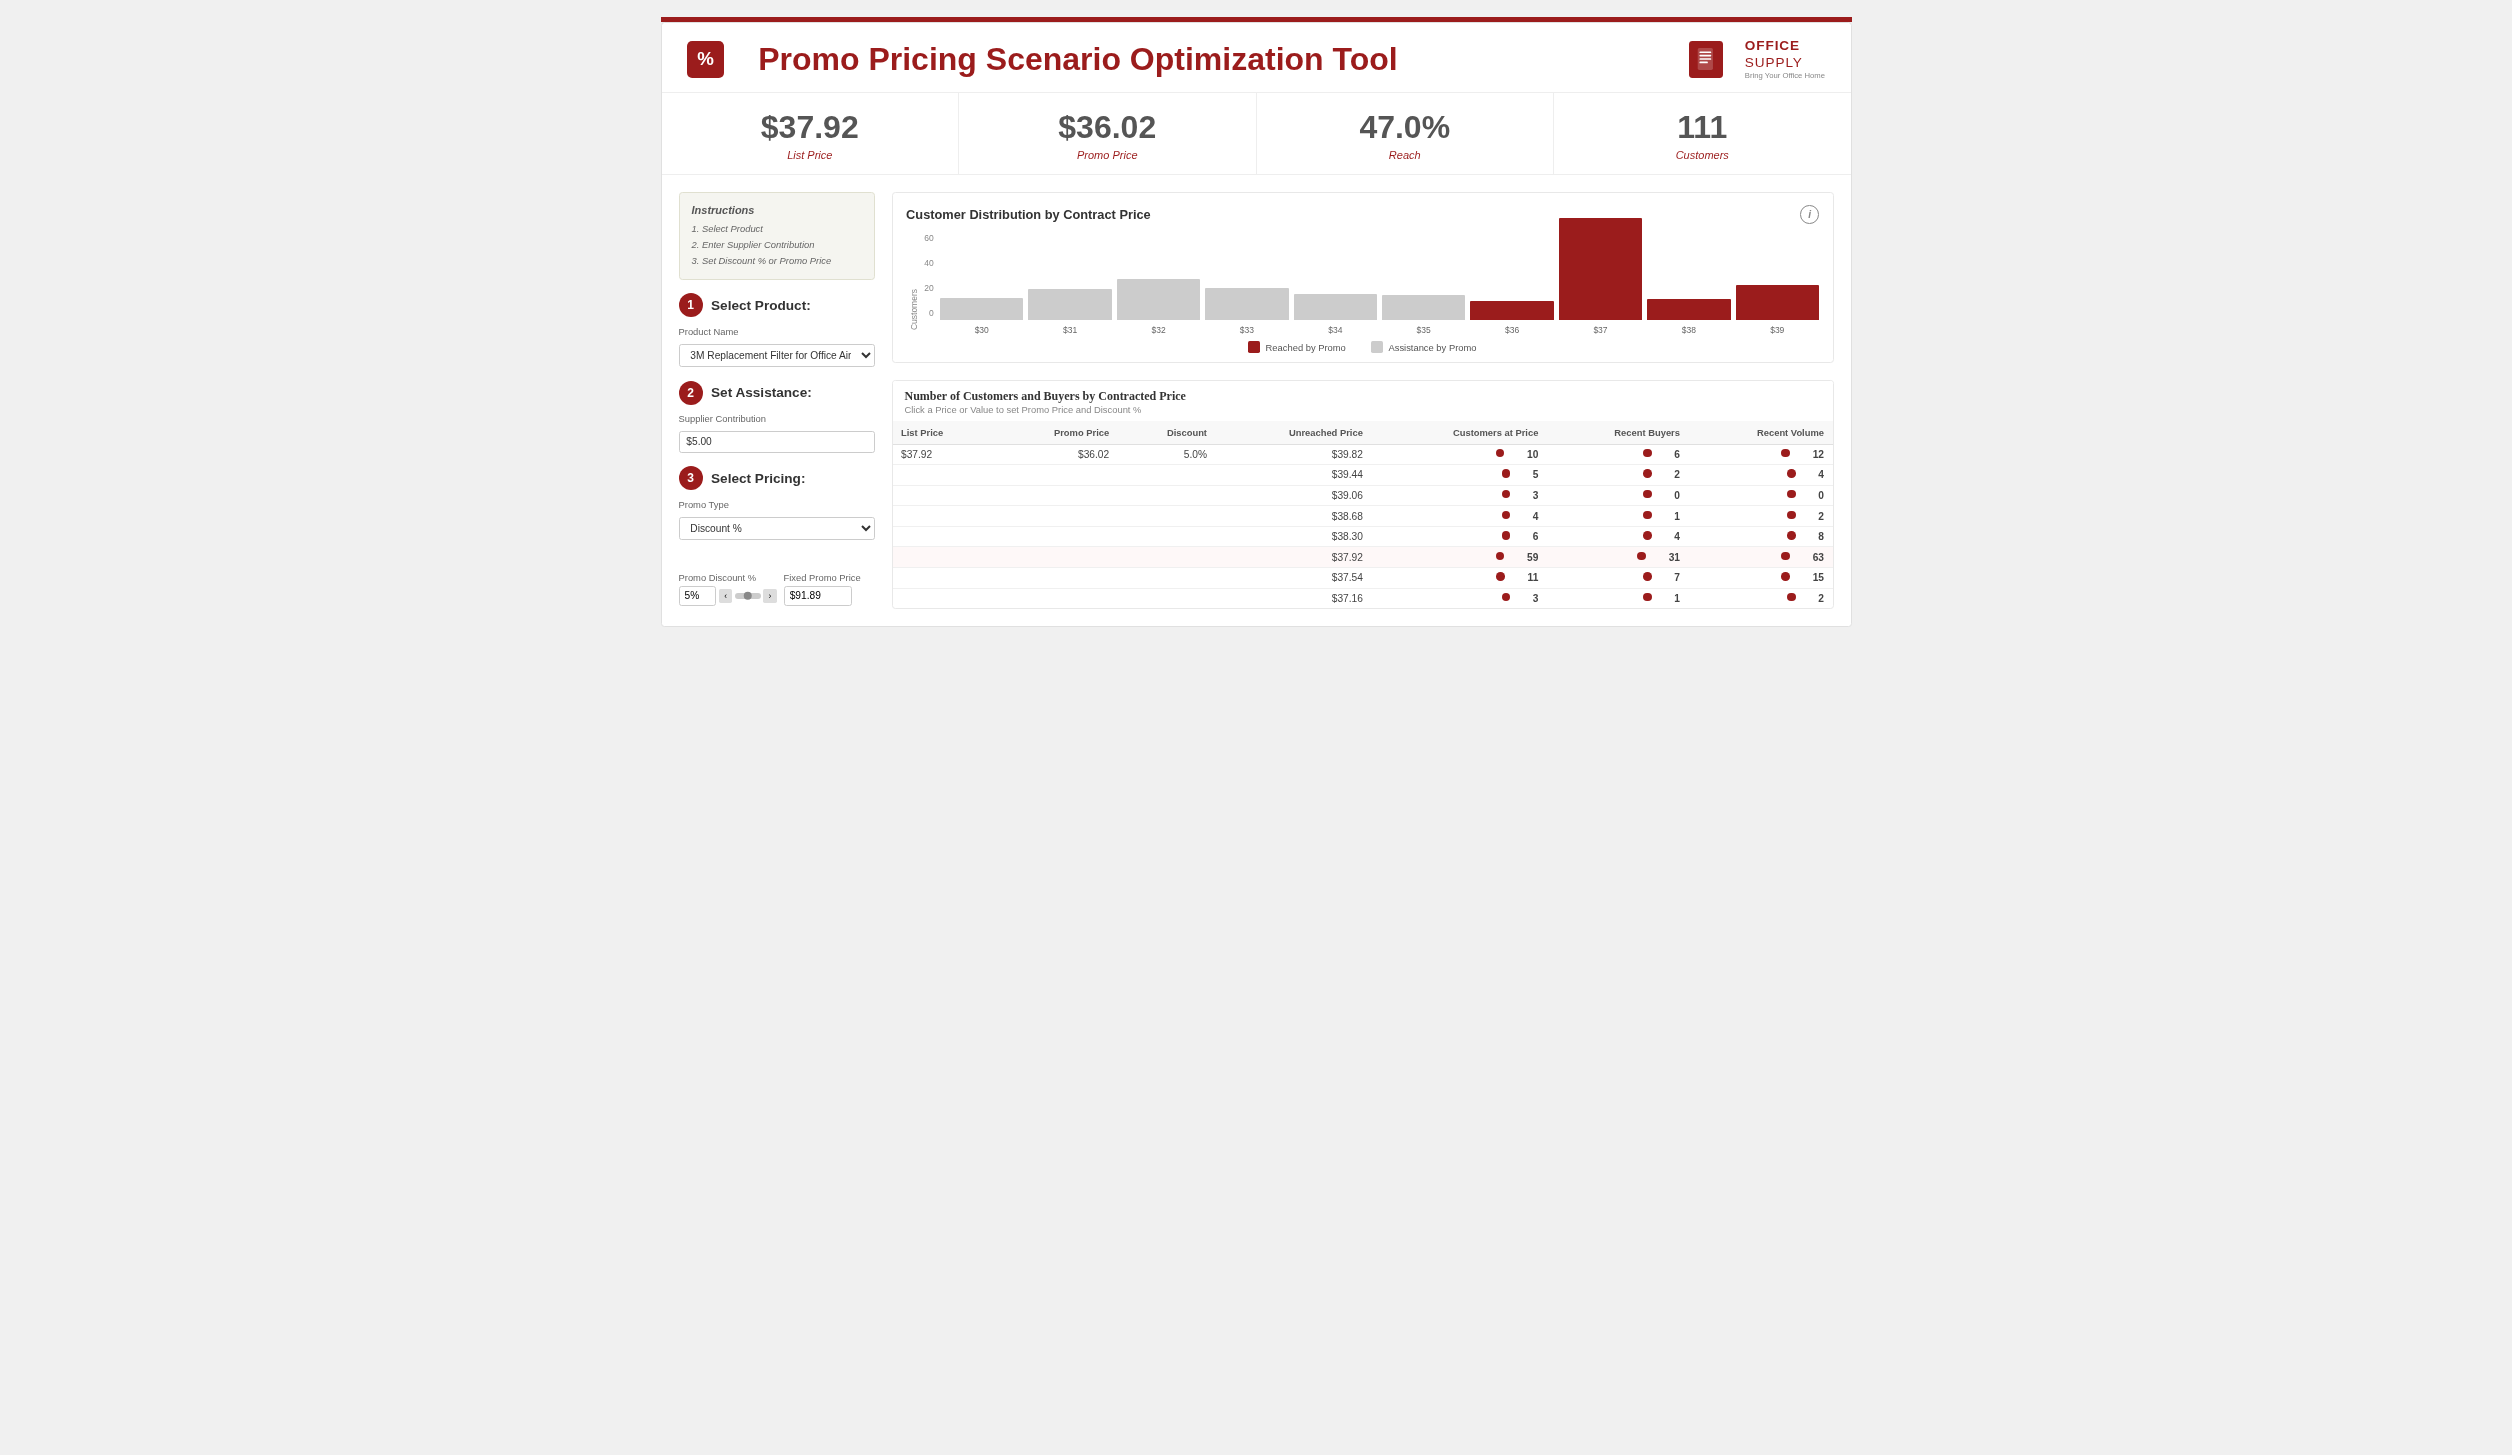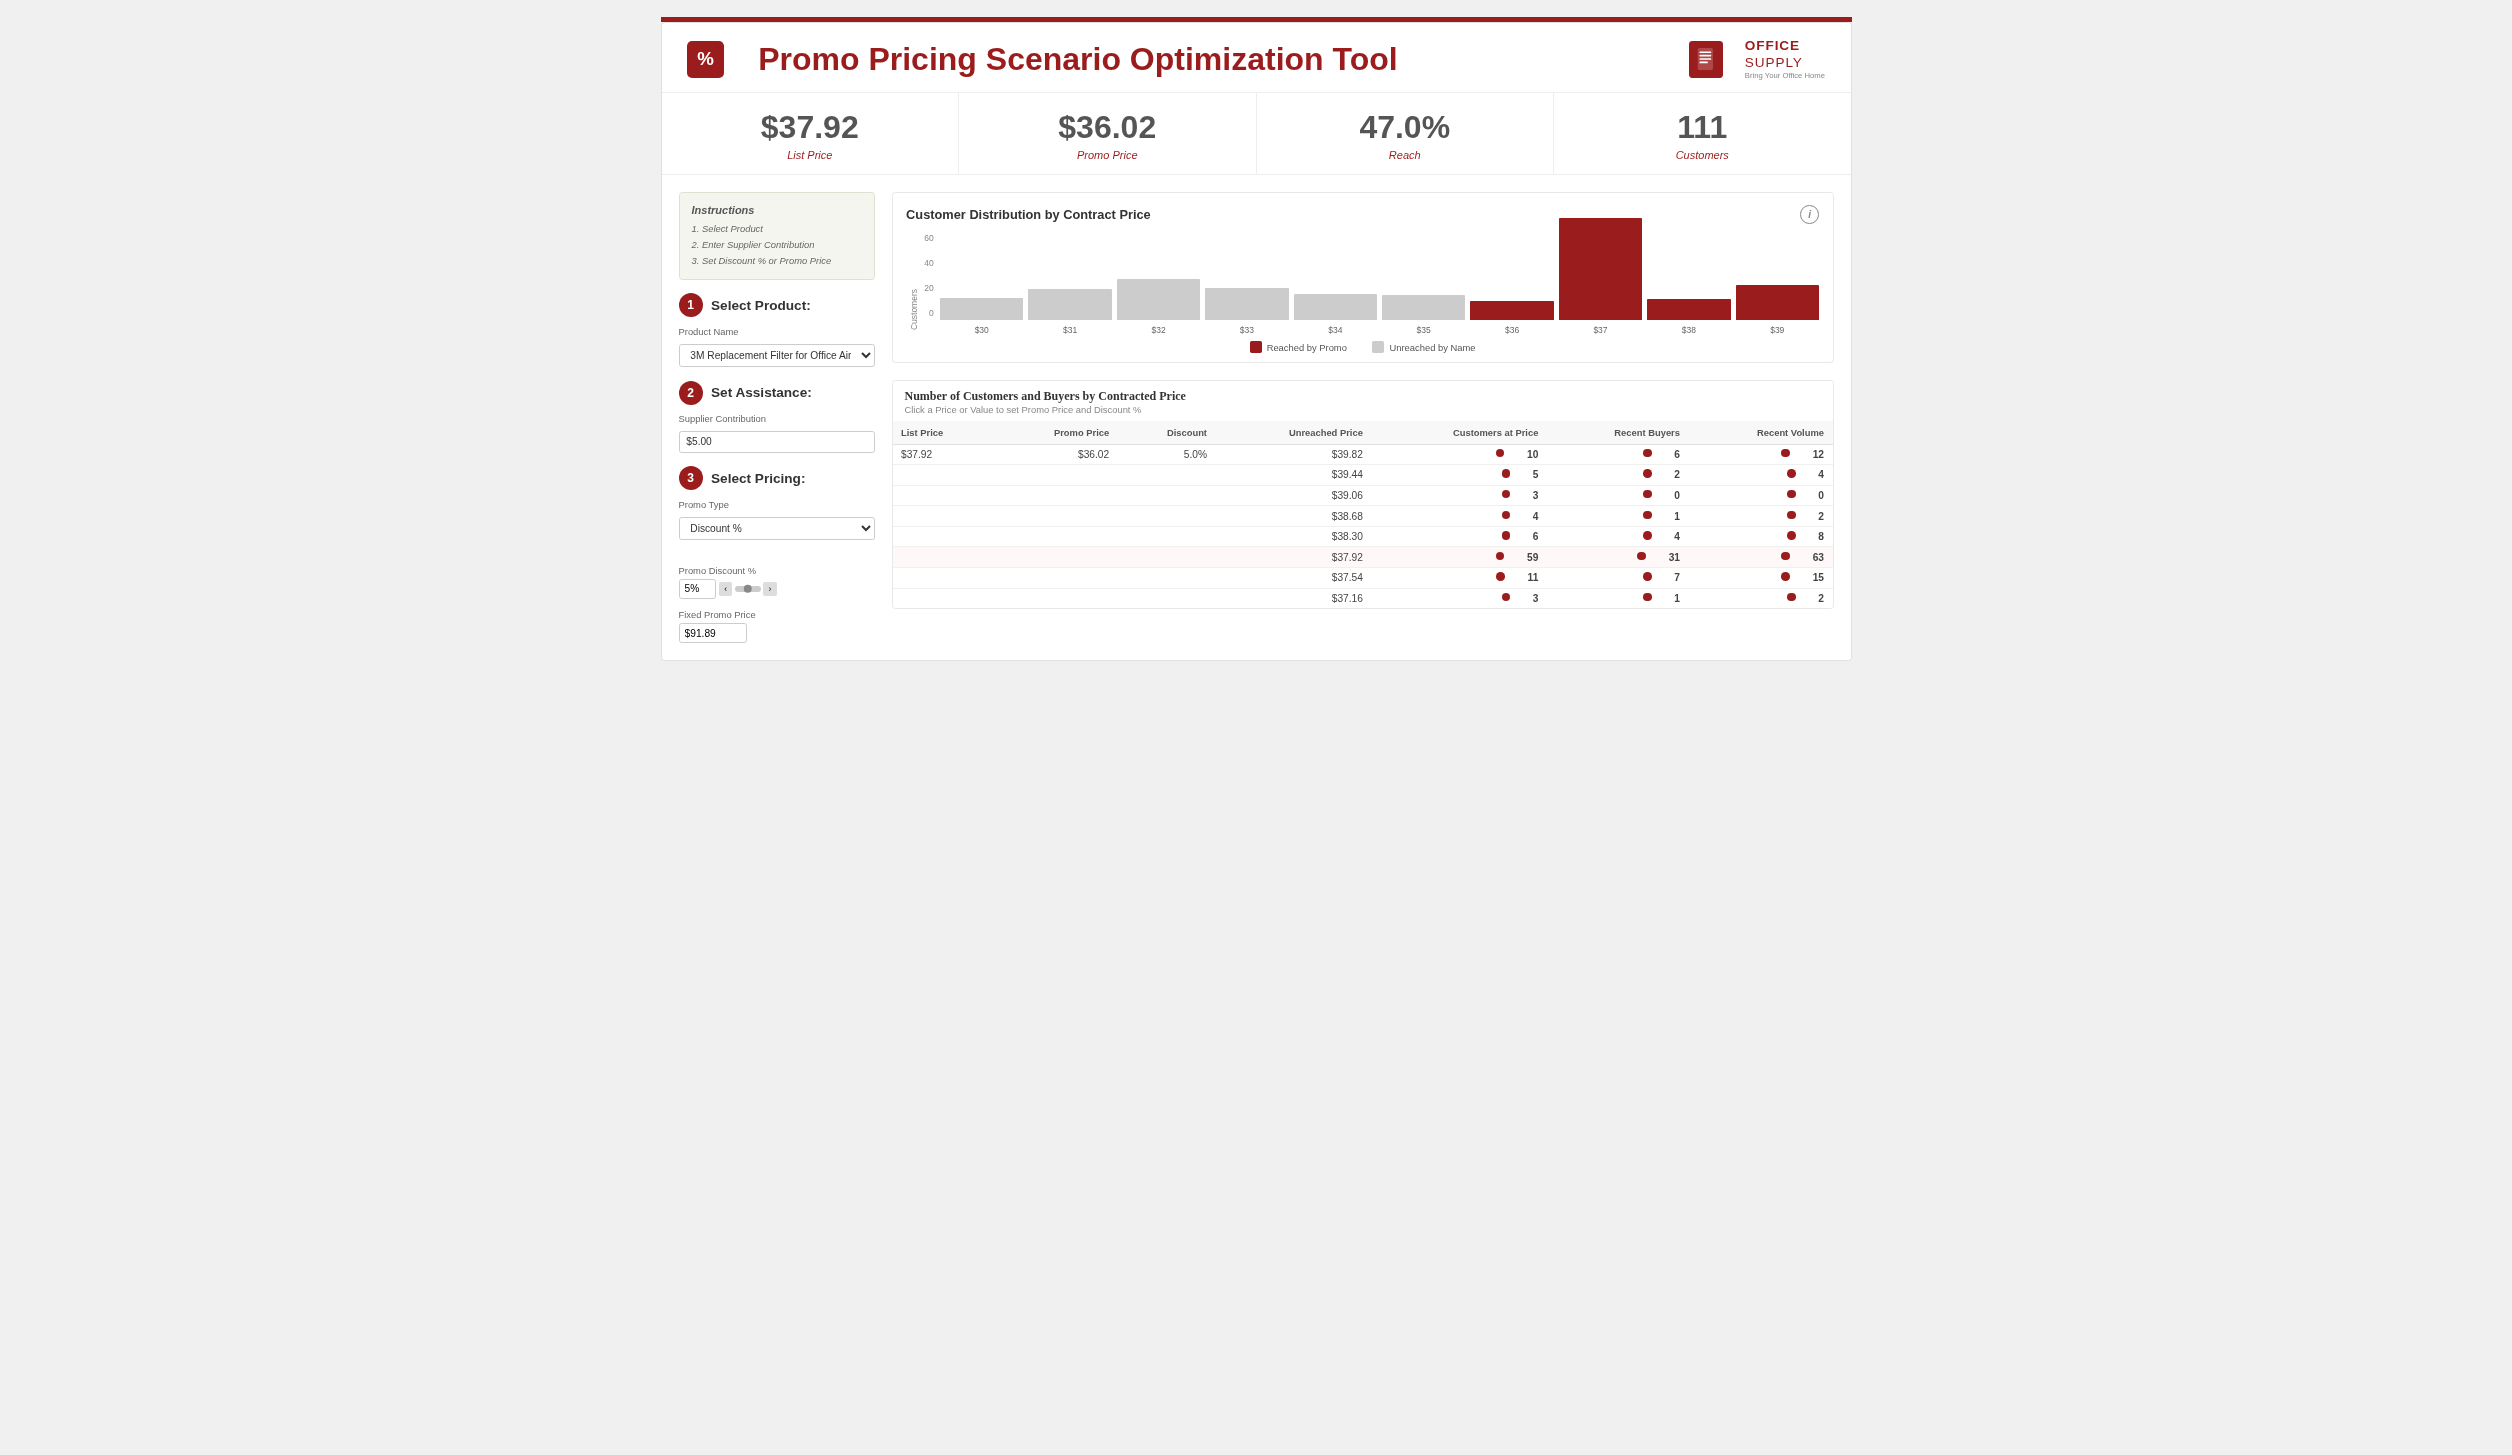--- a/index.html
+++ b/index.html
@@ -524,21 +524,21 @@
 
         <div class="step-section">
           <div class="step-header">
             <div class="step-badge">3</div>
             <div class="step-title">Select Pricing:</div>
           </div>
           <div class="field-label">Promo Type</div>
           <select class="field-select">
             <option>Discount %</option>
           </select>
-          <div class="promo-row" style="margin-top:16px;flex-direction:column;">
+          <div class="promo-row" style="margin-top:23px;">
             <div class="promo-col">
               <div class="field-label">Promo Discount %</div>
               <div class="promo-controls">
                 <input type="text" class="promo-pct-input" value="5%" style="">
                 <div class="slider-area">
                   <button class="arrow-btn">‹</button>
                   <div class="dot-indicator"></div>
                   <button class="arrow-btn">›</button>
                 </div>
               </div>
@@ -610,21 +610,21 @@
                 </div>
               </div>
           </div>
           <div class="chart-legend">
             <div class="legend-item">
               <div class="legend-dot" style="background:#9b1c1c;"></div>
               <span>Reached by Promo</span>
             </div>
             <div class="legend-item">
               <div class="legend-dot" style="background:#ccc;"></div>
-              <span>Unreached by Name</span>
+              <span>Assistance by Promo</span>
             </div>
           </div>
         </div>
 
         <div class="table-section">
           <div class="table-header-area">
             <div class="table-title">Number of Customers and Buyers by Contracted Price</div>
             <div class="table-subtitle">Click a Price or Value to set Promo Price and Discount %</div>
           </div>
           <table>

